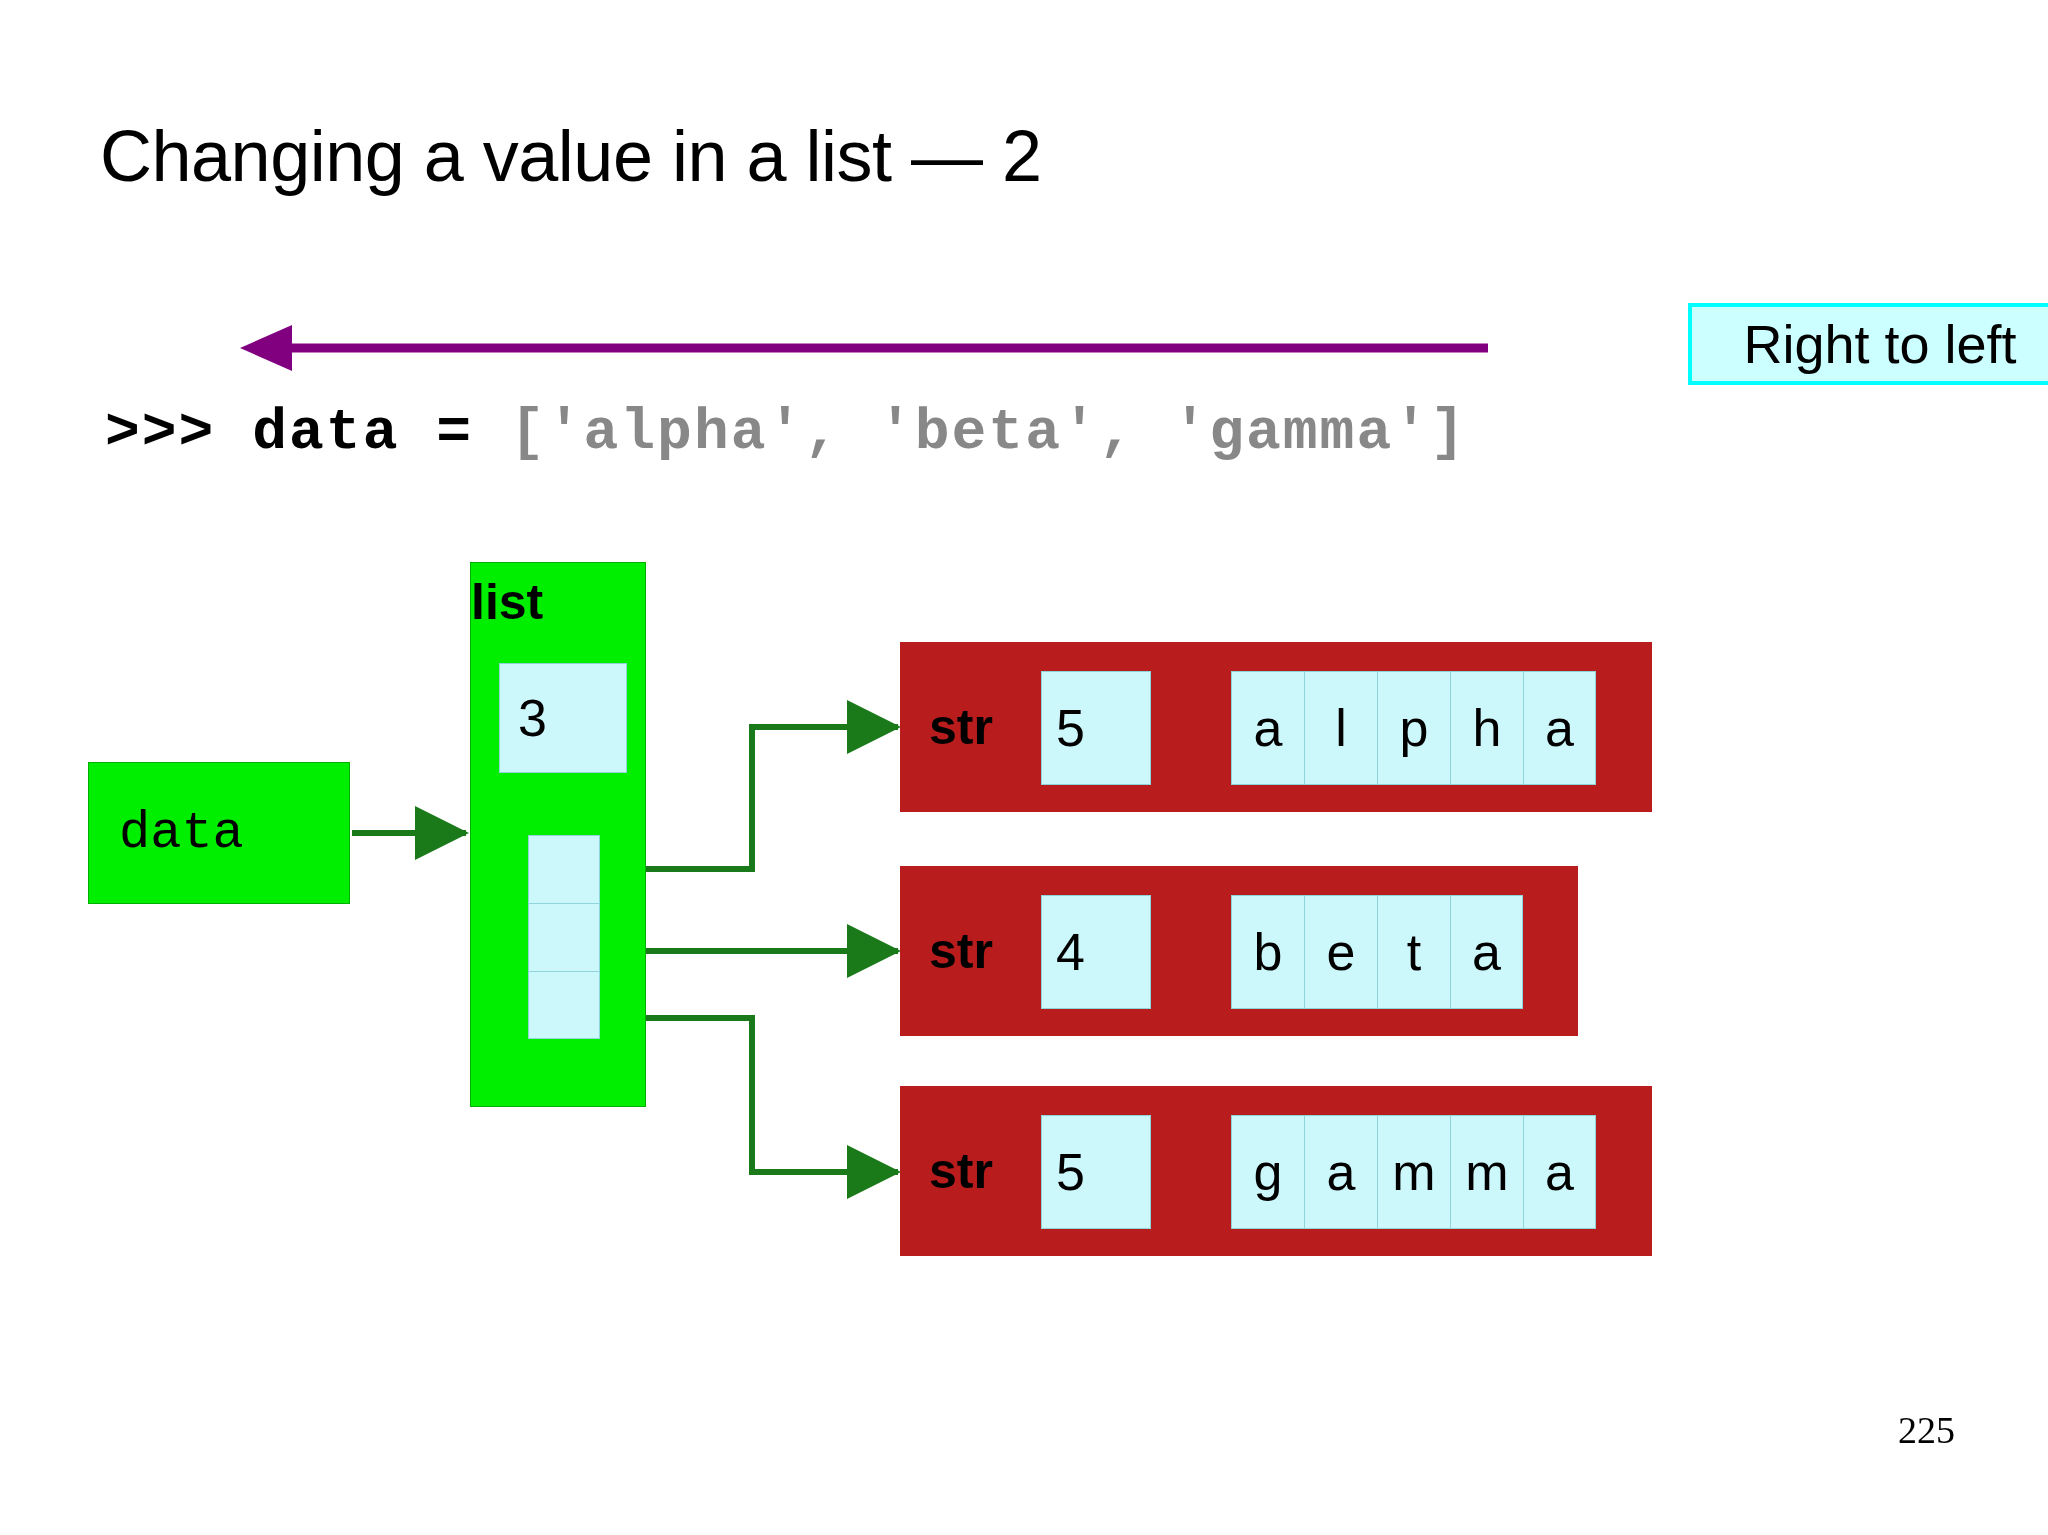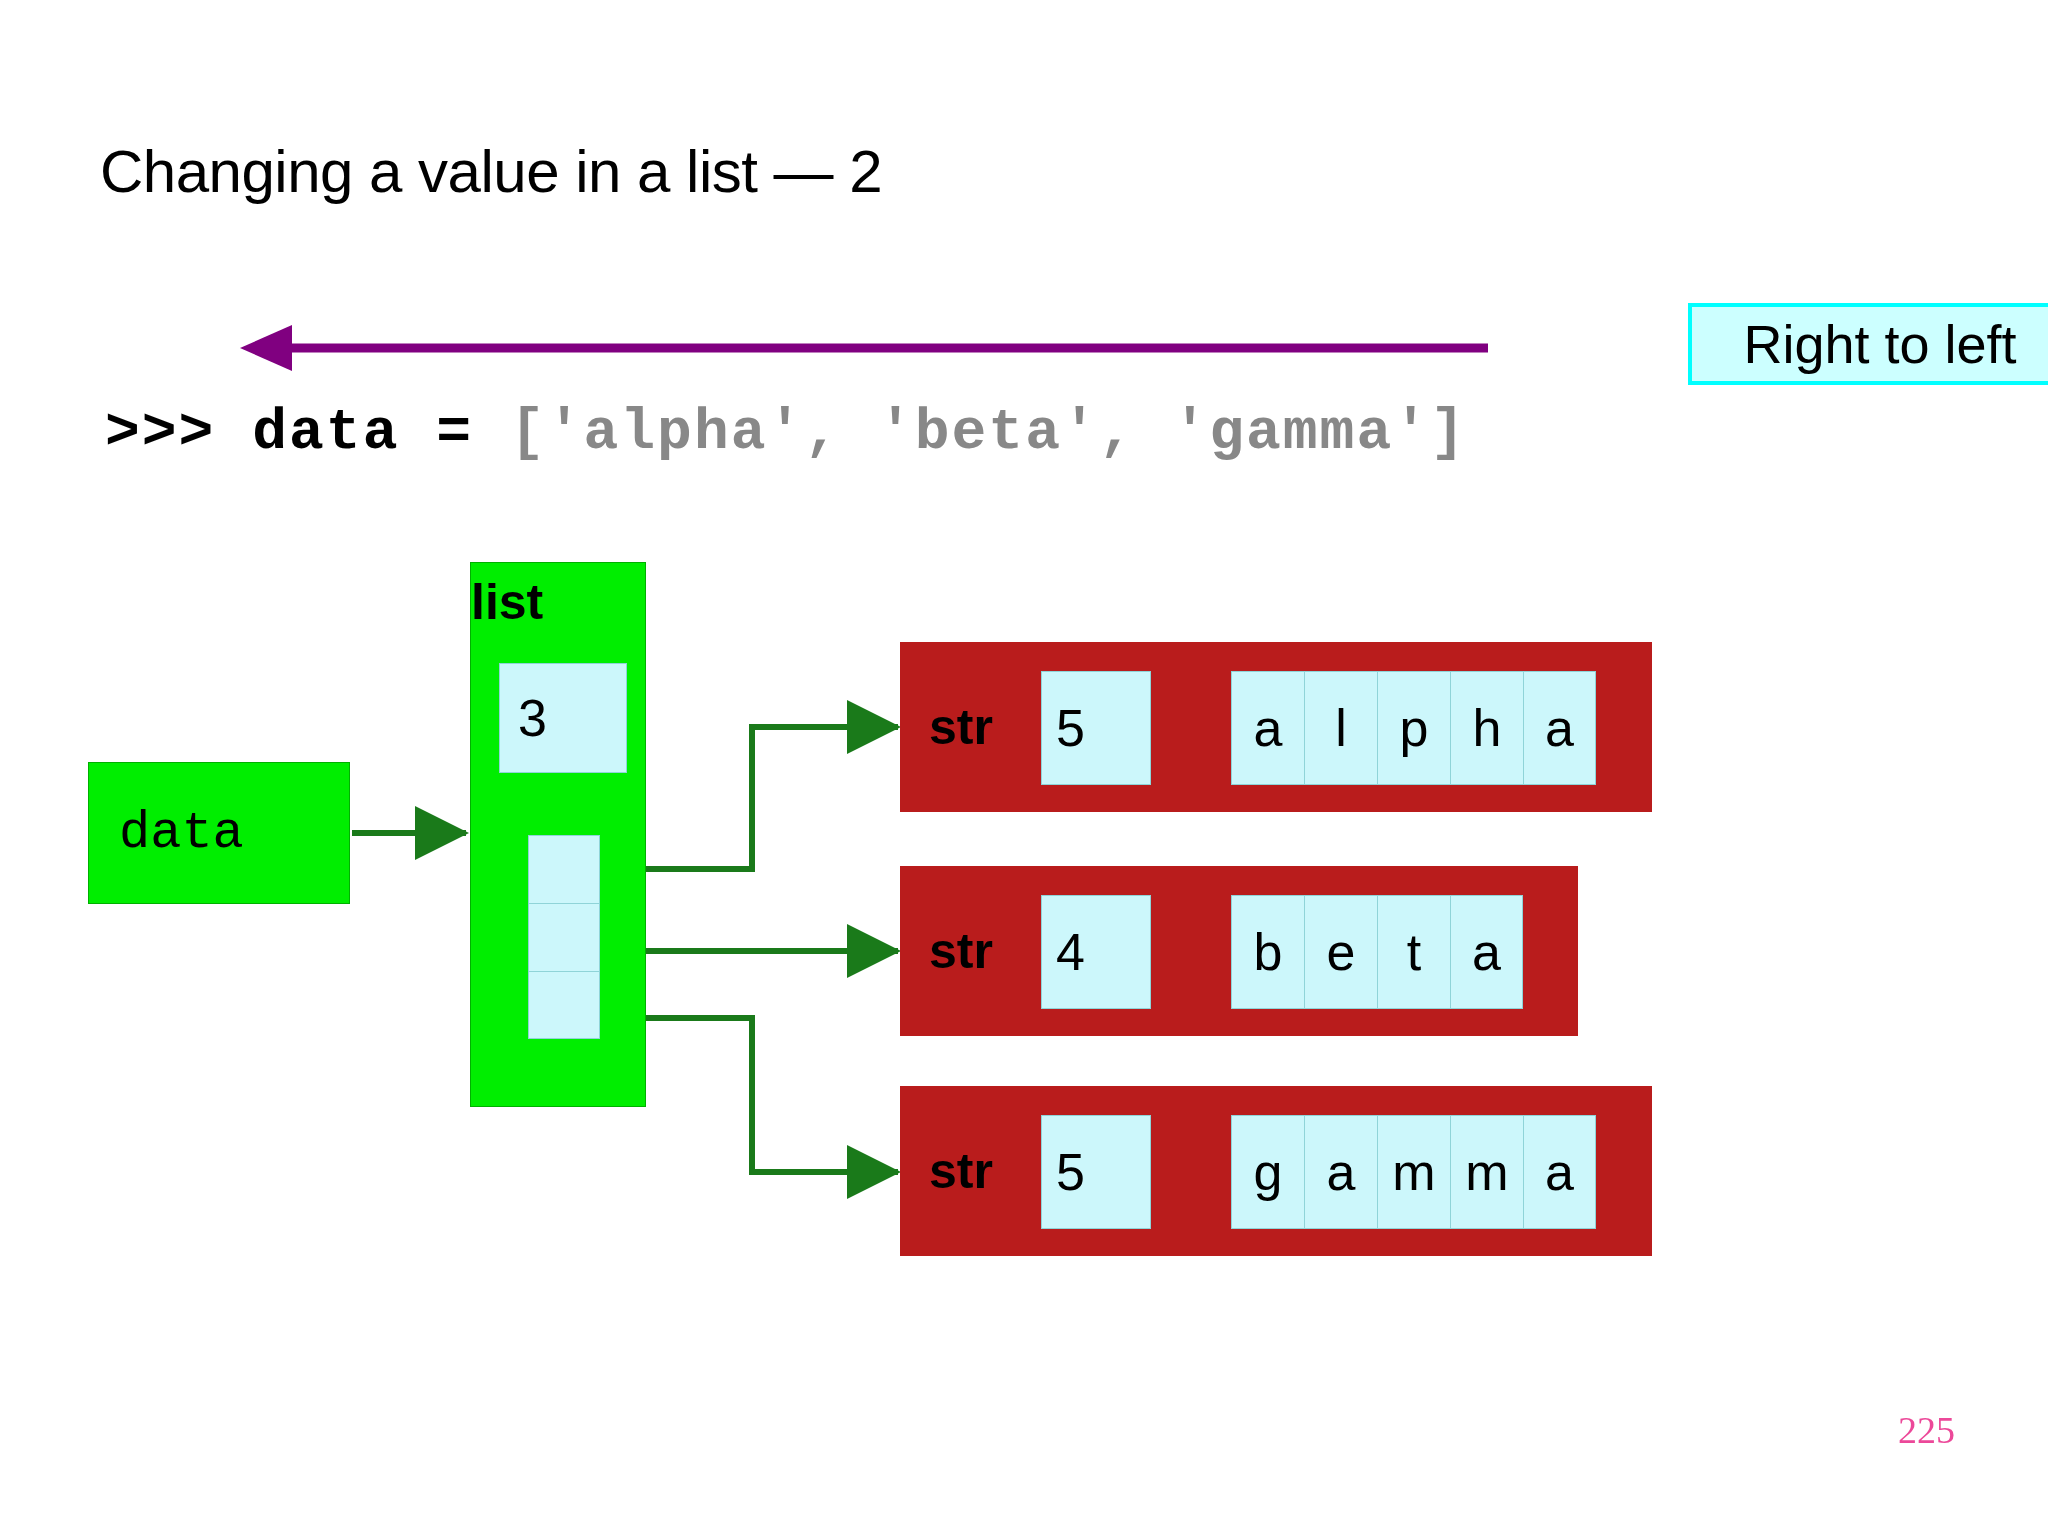--- a/index.html
+++ b/index.html
@@ -13,23 +13,23 @@
     position: relative;
     overflow: hidden;
     font-family: "Liberation Sans", sans-serif;
     -webkit-font-smoothing: antialiased;
   }
 
   
   #slide-title {
     position: absolute;
     left: 100px;
-    top: 120px;
-    font-family: "Liberation Sans", sans-serif;
-    font-size: 60px;
+    top: 104px;
+    font-family: "Liberation Sans", sans-serif;
+    font-size: 72px;
     line-height: 104px;
     font-weight: 400;
     color: #000000;
     white-space: nowrap;
     letter-spacing: -0.5px;
   }
 
   
   #rtl-arrow {
     position: absolute;
@@ -213,21 +213,21 @@
     pointer-events: none;
   }
 
   
   #page-number {
     position: absolute;
     left: 1898px;
     top: 1408px;
     font-family: "Liberation Serif", serif;
     font-size: 38px;
-    color: #ec4899;
+    color: #000000;
   }
 </style>
 </head>
 <body>
 
 <div id="slide-title">Changing a value in a list — 2</div>
 
 <svg id="rtl-arrow" viewBox="0 0 1250 60">
   <line x1="50" y1="30" x2="1248" y2="30" stroke="#800080" stroke-width="9"></line>
   <polygon points="0,30 52,7 52,53" fill="#800080"></polygon>

